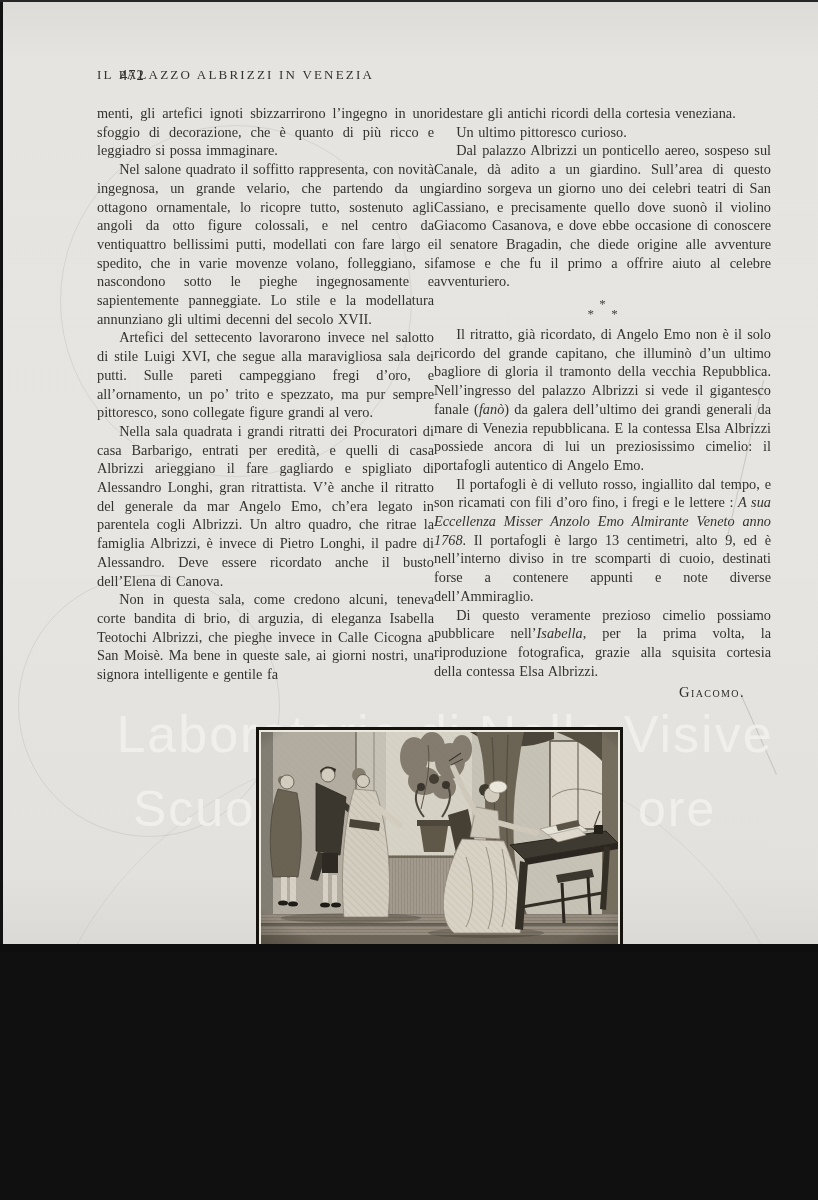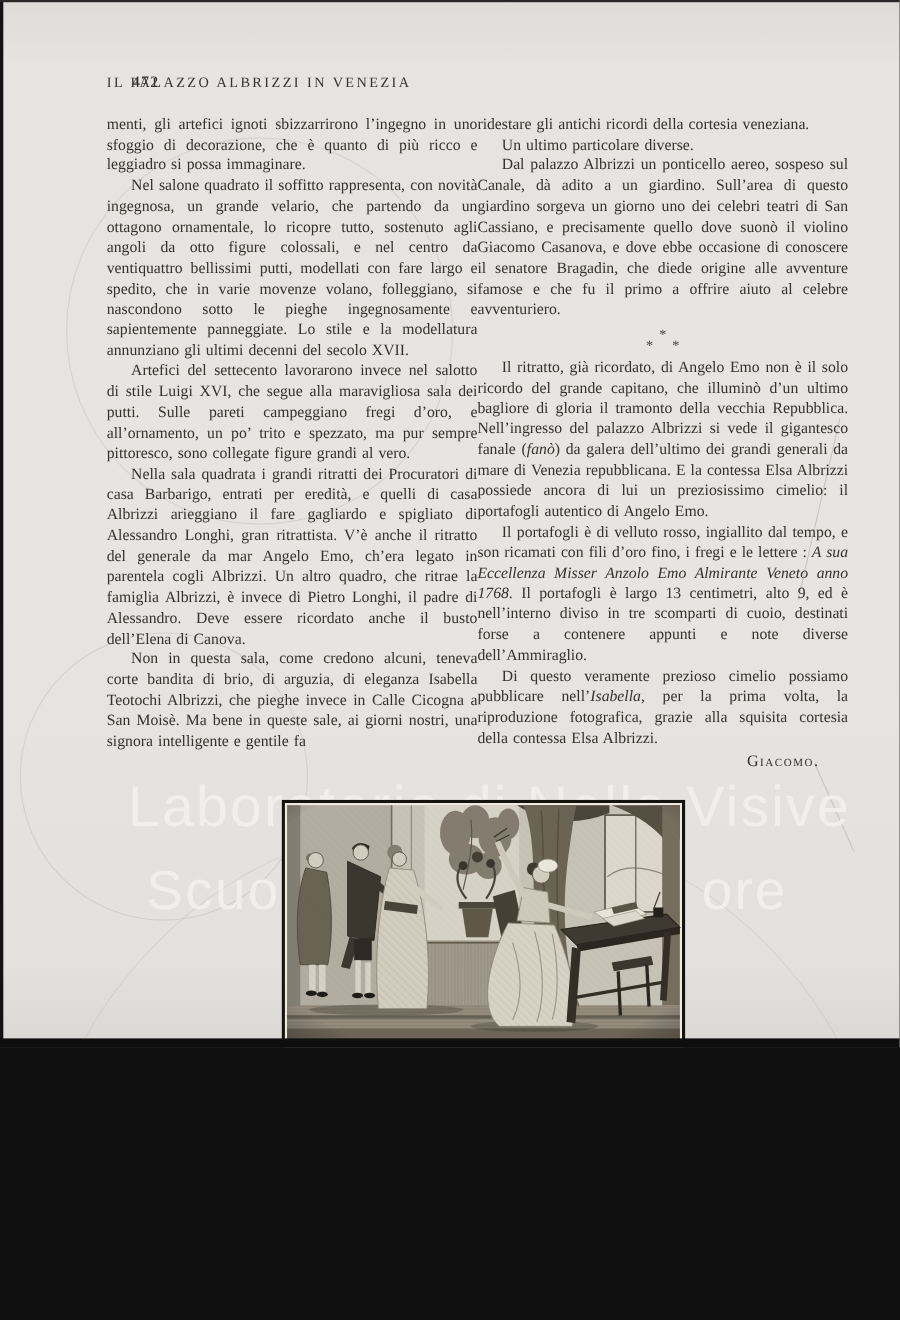--- a/index.html
+++ b/index.html
@@ -60,21 +60,21 @@
   <div class="columns">
     <div class="col" id="col-left">
         <p class="para"><span>menti, gli artefici ignoti sbizzarrirono l’ingegno in uno sfoggio di decorazione, che è quanto di più ricco e leggiadro si possa immaginare.</span></p>
         <p class="para indent"><span>Nel salone quadrato il soffitto rappresenta, con novità ingegnosa, un grande velario, che partendo da un ottagono ornamentale, lo ricopre tutto, sostenuto agli angoli da otto figure colossali, e nel centro da ventiquattro bellissimi putti, modellati con fare largo e spedito, che in varie movenze volano, folleggiano, si nascondono sotto le pieghe ingegnosamente e sapientemente panneggiate. Lo stile e la modellatura annunziano gli ultimi decenni del secolo XVII.</span></p>
         <p class="para indent"><span>Artefici del settecento lavorarono invece nel salotto di stile Luigi XVI, che segue alla maravigliosa sala dei putti. Sulle pareti campeggiano fregi d’oro, e all’ornamento, un po’ trito e spezzato, ma pur sempre pittoresco, sono collegate figure grandi al vero.</span></p>
         <p class="para indent"><span>Nella sala quadrata i grandi ritratti dei Procuratori di casa Barbarigo, entrati per eredità, e quelli di casa Albrizzi arieggiano il fare gagliardo e spigliato di Alessandro Longhi, gran ritrattista. V’è anche il ritratto del generale da mar Angelo Emo, ch’era legato in parentela cogli Albrizzi. Un altro quadro, che ritrae la famiglia Albrizzi, è invece di Pietro Longhi, il padre di Alessandro. Deve essere ricordato anche il busto dell’Elena di Canova.</span></p>
         <p class="para indent"><span>Non in questa sala, come credono alcuni, teneva corte bandita di brio, di arguzia, di eleganza Isabella Teotochi Albrizzi, che pieghe invece in Calle Cicogna a San Moisè. Ma bene in queste sale, ai giorni nostri, una signora intelligente e gentile fa</span></p>
       </div>
     <div class="col" id="col-right">
         <p class="para"><span>ridestare gli antichi ricordi della cortesia veneziana.</span></p>
-        <p class="para indent"><span>Un ultimo particolare diverse.</span></p>
+        <p class="para indent"><span>Un ultimo pittoresco curioso.</span></p>
         <p class="para indent"><span>Dal palazzo Albrizzi un ponticello aereo, sospeso sul Canale, dà adito a un giardino. Sull’area di questo giardino sorgeva un giorno uno dei celebri teatri di San Cassiano, e precisamente quello dove suonò il violino Giacomo Casanova, e dove ebbe occasione di conoscere il senatore Bragadin, che diede origine alle avventure famose e che fu il primo a offrire aiuto al celebre avventuriero.</span></p>
         <div class="asterism">
           <div>*</div>
           <div class="ast-bottom">*  *</div>
         </div>
         <p class="para indent"><span>Il ritratto, già ricordato, di Angelo Emo non è il solo ricordo del grande capitano, che illuminò d’un ultimo bagliore di gloria il tramonto della vecchia Repubblica. Nell’ingresso del palazzo Albrizzi si vede il gigantesco fanale (</span><em>fanò</em><span>) da galera dell’ultimo dei grandi generali da mare di Venezia repubblicana. E la contessa Elsa Albrizzi possiede ancora di lui un preziosissimo cimelio: il portafogli autentico di Angelo Emo.</span></p>
         <p class="para indent"><span>Il portafogli è di velluto rosso, ingiallito dal tempo, e son ricamati con fili d’oro fino, i fregi e le lettere : </span><em>A sua Eccellenza Misser Anzolo Emo Almirante Veneto anno 1768</em><span>. Il portafogli è largo 13 centimetri, alto 9, ed è nell’interno diviso in tre scomparti di cuoio, destinati forse a contenere appunti e note diverse dell’Ammiraglio.</span></p>
         <p class="para indent"><span>Di questo veramente prezioso cimelio possiamo pubblicare nell’</span><em>Isabella</em><span>, per la prima volta, la riproduzione fotografica, grazie alla squisita cortesia della contessa Elsa Albrizzi.</span></p>
         <div class="signature">Giacomo.</div>
       </div>

